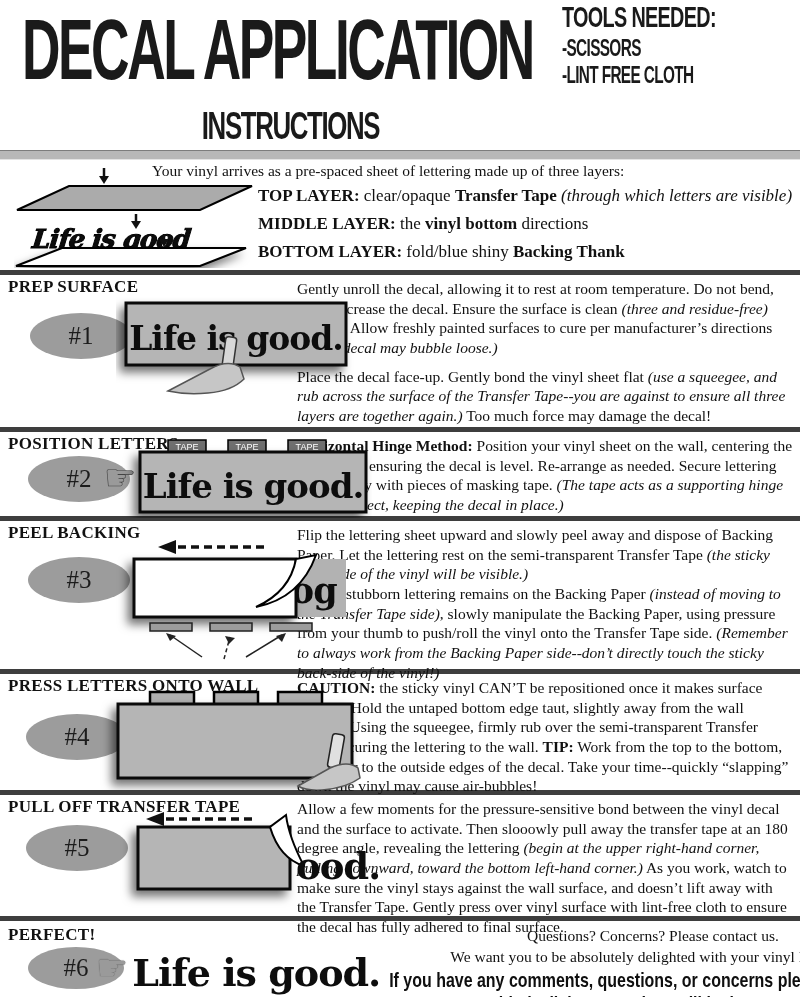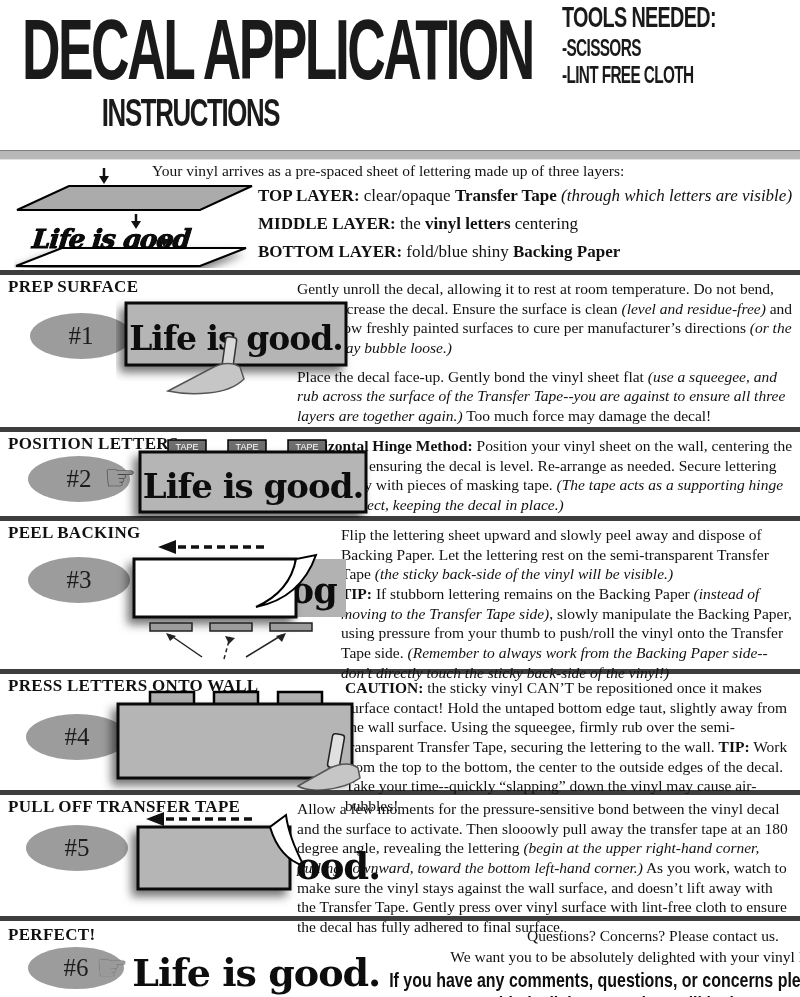--- a/index.html
+++ b/index.html
@@ -5,21 +5,21 @@
   html,body{margin:0;padding:0;background:#fff;}
   .page{position:relative;width:800px;height:997px;overflow:hidden;background:#fff;
         font-family:"Liberation Serif",serif;color:#111;display:flex;flex-direction:column;}
   .cond{font-family:"Liberation Sans",sans-serif;font-weight:bold;color:#1a1a1a;}
 
   
   .header{position:relative;height:150px;flex:none;}
   .title-wrap{position:absolute;left:22px;top:12px;width:545px;}
   .title-inner{display:inline-block;transform:scaleX(.62);transform-origin:left top;
                font-size:86px;letter-spacing:-4px;line-height:.88;white-space:nowrap;}
-  .subtitle-wrap{position:absolute;left:60px;top:92px;width:460px;text-align:left;}
+  .subtitle-wrap{position:absolute;left:60px;top:105px;width:460px;text-align:center;}
   .subtitle-inner{display:inline-block;transform:scaleX(.68);transform-origin:center top;
                   font-size:38px;letter-spacing:-2px;white-space:nowrap;}
   .tools-wrap{position:absolute;left:562px;top:0;width:238px;}
   .tools-h-inner{display:inline-block;transform:scaleX(.66);transform-origin:left top;
                  font-size:30px;letter-spacing:-1px;white-space:nowrap;}
   .tools-item{height:27px;}
   .tools-item-inner{display:inline-block;transform:scaleX(.64);transform-origin:left top;
                     font-size:24px;letter-spacing:-1px;white-space:nowrap;}
 
   
@@ -97,42 +97,42 @@
         <line x1="150" y1="66" x2="150" y2="72" stroke="#111" stroke-width="2.5"></line>
         <polygon points="145,71 155,71 150,79" fill="#111"></polygon>
       </g>
       <g class="shadowed">
         <polygon points="48,80 232,80 186,98 2,98" fill="#fff" stroke="#000" stroke-width="2"></polygon>
       </g>
     </svg>
     <div class="layers-intro">Your vinyl arrives as a pre-spaced sheet of lettering made up of three layers:</div>
     <div class="layers-rows">
       <div class="layers-row"><span class="s-b">TOP LAYER:</span><span class="s-n"> clear/opaque </span><span class="s-b">Transfer Tape </span><span class="s-i">(through which letters are visible)</span></div>
-      <div class="layers-row"><span class="s-b">MIDDLE LAYER:</span><span class="s-n"> the </span><span class="s-b">vinyl letters</span><span class="s-n"> centering</span></div>
-      <div class="layers-row"><span class="s-b">BOTTOM LAYER:</span><span class="s-n"> fold/blue shiny </span><span class="s-b">Backing Paper</span></div>
+      <div class="layers-row"><span class="s-b">MIDDLE LAYER:</span><span class="s-n"> the </span><span class="s-b">vinyl bottom</span><span class="s-n"> directions</span></div>
+      <div class="layers-row"><span class="s-b">BOTTOM LAYER:</span><span class="s-n"> fold/blue shiny </span><span class="s-b">Backing Thank</span></div>
     </div>
   </div>
 
   <div class="bar-dark"></div>
 
   <div class="section" style="height:152px;">
     <div class="sec-left">
       <div class="sec-label">PREP SURFACE</div>
       <div class="badge" style="left:30px;top:38px;">#1</div>
       <svg class="illus" style="left:116px;top:22px;" width="245" height="105" viewBox="0 0 245 105">
         <g class="shadowed">
           <rect x="10" y="6" width="220" height="62" fill="#b5b5b5" stroke="#0a0a0a" stroke-width="3"></rect>
           <text x="120" y="53" text-anchor="middle" font-size="33" class="brand">Life is good.</text>
         </g>
         <rect x="108" y="40" width="11" height="30" rx="3" fill="#d8d8d8" stroke="#333" stroke-width="1.5" transform="rotate(8 113 55)"></rect>
         <path d="M52,94 L94,72 Q112,62 124,70 L128,82 Q116,94 92,96 Q70,98 52,94 Z" fill="#c6c6c6" stroke="#555" stroke-width="1.5"></path>
       </svg>
     </div>
     <div class="sec-right">
-      <p class="para"><span class="s-n">Gently unroll the decal, allowing it to rest at room temperature. Do not bend, fold, or crease the decal. Ensure the surface is clean </span><span class="s-i">(level and residue-free)</span><span class="s-n"> and dry. Allow freshly painted surfaces to cure per manufacturer’s directions </span><span class="s-i">(or the decal may bubble loose.)</span></p>
+      <p class="para"><span class="s-n">Gently unroll the decal, allowing it to rest at room temperature. Do not bend, fold, or crease the decal. Ensure the surface is clean </span><span class="s-i">(three and residue-free)</span><span class="s-n"> and dry. Allow freshly painted surfaces to cure per manufacturer’s directions </span><span class="s-i">(or the decal may bubble loose.)</span></p>
       <p class="para"><span class="s-n">Place the decal face-up. Gently bond the vinyl sheet flat </span><span class="s-i">(use a squeegee, and rub across the surface of the Transfer Tape--you are against to ensure all three layers are together again.)</span><span class="s-n"> Too much force may damage the decal!</span></p>
     </div>
   </div>
 
   <div class="bar-dark"></div>
 
   <div class="section" style="height:84px;">
     <div class="sec-left">
       <div class="sec-label">POSITION LETTERS</div>
       <div class="badge" style="left:28px;top:24px;">#2</div>
@@ -156,21 +156,21 @@
         </g>
       </svg>
     </div>
     <div class="sec-right">
       <p class="para tight"><span class="s-b">Horizontal Hinge Method:</span><span class="s-n"> Position your vinyl sheet on the wall, centering the letters, and ensuring the decal is level. Re-arrange as needed. Secure lettering horizontally with pieces of masking tape. </span><span class="s-i">(The tape acts as a supporting hinge for the project, keeping the decal in place.)</span></p>
     </div>
   </div>
 
   <div class="bar-dark"></div>
 
-  <div class="section" style="height:148px;gap:44px;">
+  <div class="section" style="height:148px;">
     <div class="sec-left">
       <div class="sec-label">PEEL BACKING</div>
       <div class="badge" style="left:28px;top:36px;">#3</div>
       <svg class="illus" style="left:106px;top:14px;" width="262" height="128" viewBox="0 0 262 128">
         <g>
           <line x1="158" y1="12" x2="68" y2="12" stroke="#111" stroke-width="3.5" stroke-dasharray="8 5"></line>
           <polygon points="70,5 70,19 52,12" fill="#111"></polygon>
         </g>
         <rect x="152" y="24" width="88" height="58" fill="#b2b2b2"></rect>
         <text x="196" y="68" text-anchor="middle" font-size="35" class="brand">bog</text>
@@ -194,21 +194,21 @@
       </svg>
     </div>
     <div class="sec-right">
       <p class="para tight"><span class="s-n">Flip the lettering sheet upward and slowly peel away and dispose of Backing Paper. Let the lettering rest on the semi-transparent Transfer Tape </span><span class="s-i">(the sticky back-side of the vinyl will be visible.)</span></p>
       <p class="para tight"><span class="s-b">TIP:</span><span class="s-n"> If stubborn lettering remains on the Backing Paper </span><span class="s-i">(instead of moving to the Transfer Tape side)</span><span class="s-n">, slowly manipulate the Backing Paper, using pressure from your thumb to push/roll the vinyl onto the Transfer Tape side. </span><span class="s-i">(Remember to always work from the Backing Paper side--don’t directly touch the sticky back-side of the vinyl!)</span></p>
     </div>
   </div>
 
   <div class="bar-dark"></div>
 
-  <div class="section" style="height:116px;gap:48px;">
+  <div class="section" style="height:116px;">
     <div class="sec-left">
       <div class="sec-label">PRESS LETTERS ONTO WALL</div>
       <div class="badge" style="left:26px;top:40px;">#4</div>
       <svg class="illus" style="left:96px;top:12px;" width="276" height="104" viewBox="0 0 276 104">
         <g>
           <rect x="54" y="6" width="44" height="14" fill="#b0b0b0" stroke="#000" stroke-width="2.5"></rect>
           <rect x="118" y="6" width="44" height="14" fill="#b0b0b0" stroke="#000" stroke-width="2.5"></rect>
           <rect x="182" y="6" width="44" height="14" fill="#b0b0b0" stroke="#000" stroke-width="2.5"></rect>
         </g>
         <g class="shadowed">

